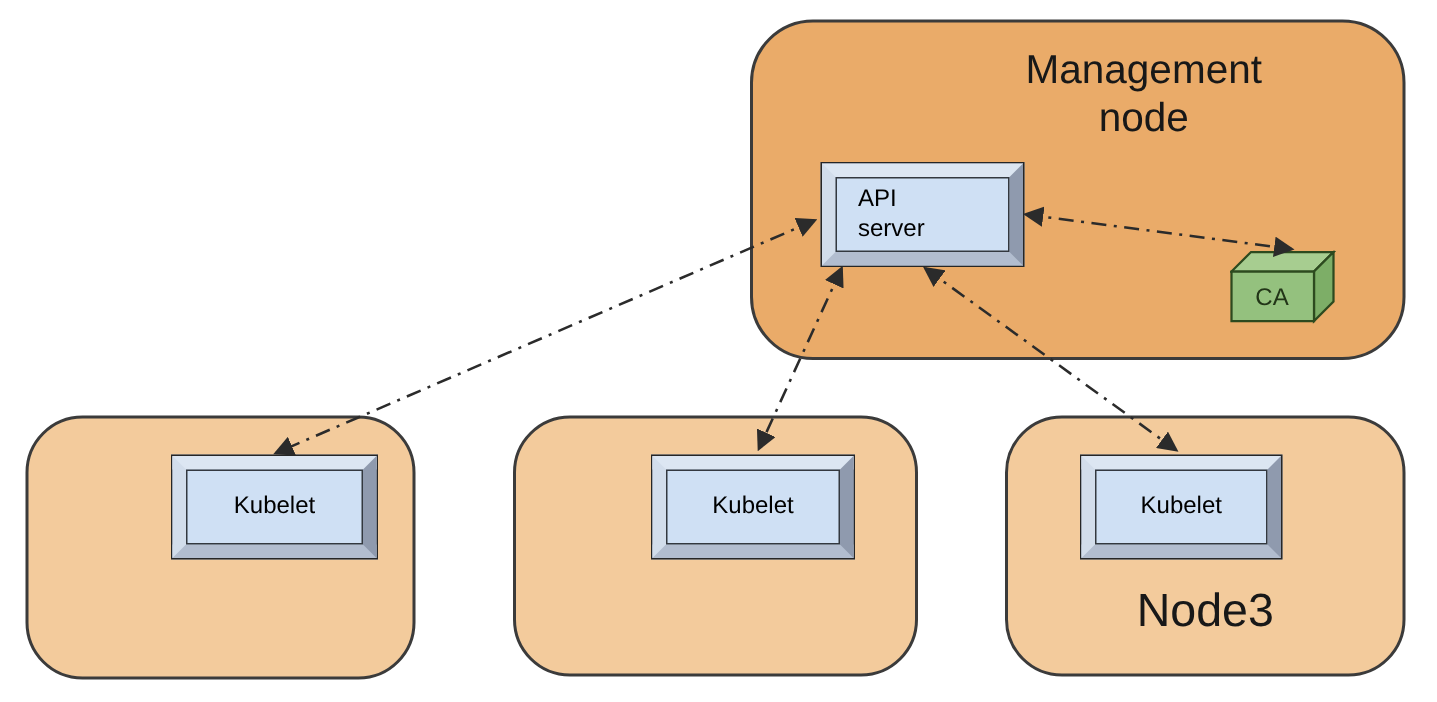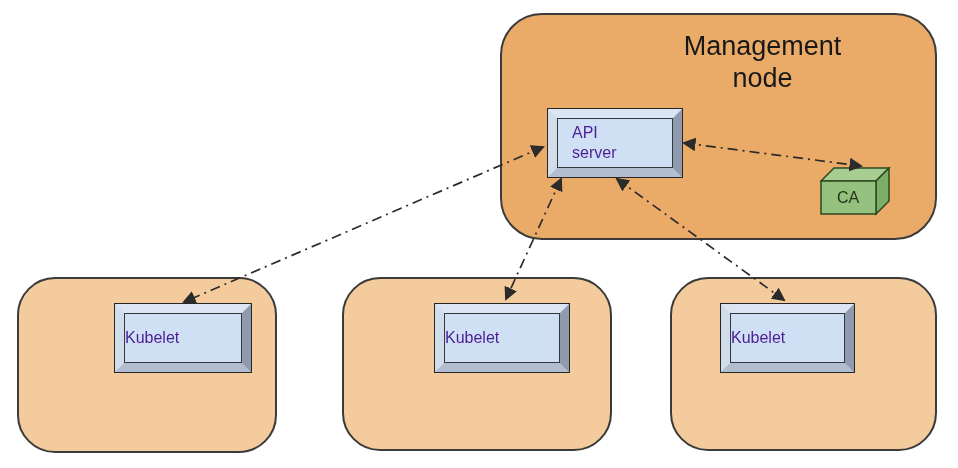--- a/index.html
+++ b/index.html
@@ -31,25 +31,25 @@
     position:absolute;border:1px solid #262626;background:#b3bdce;box-sizing:border-box;
   }
   .bevel-frame{
     position:absolute;inset:0;border-style:solid;border-width:9px;
     border-color:#dce6f2 #8f9aae #b2bdcf #d2ddeb; 
     box-sizing:border-box;
   }
   .bevel-face{
     position:absolute;inset:9px;background:#cfe0f4;border:1px solid #33383f;
     box-sizing:border-box;display:flex;align-items:center;
-    font-size:16px;color:#4c1d95;line-height:1.25;
+    font-size:16px;color:#000000;line-height:1.25;
   }
   .face-left{justify-content:flex-start;padding-left:14px;}
   .face-left > span{width:70px;}
-  .face-center{text-align:center;}
+  .face-center{justify-content:center;text-align:center;}
   .api-box{left:45px;top:93px;width:136px;height:70px;}   
   .kube1{left:95px;top:24px;width:138px;height:70px;}     
   .kube2{left:90px;top:24px;width:136px;height:70px;}     
   .kube3{left:48px;top:24px;width:135px;height:70px;}     
   
   .ca-svg{position:absolute;left:318px;top:152px;}        
   .ca-svg text{font-family:"Liberation Sans","DejaVu Sans",sans-serif;font-size:16px;fill:#223518;}
   
   .overlay{position:absolute;left:0;top:0;width:958px;height:468px;pointer-events:none;}
 </style>
@@ -96,20 +96,21 @@
     </div>
   </div>
 
   <div class="round-node worker node3">
     <div class="bevel-box kube3">
       <div class="bevel-frame"></div>
       <div class="bevel-face face-center">
         <span>Kubelet</span>
       </div>
     </div>
+    <div class="node-label">Node3</div>
   </div>
 
   <svg class="overlay" viewBox="0 0 958 468">
     <defs>
       <marker id="ah" viewBox="0 0 10 10" refX="8.5" refY="5" markerWidth="8" markerHeight="8" orient="auto-start-reverse">
         <path d="M0,0 L10,5 L0,10 z" fill="#2b2b2b"></path>
       </marker>
     </defs>
     <g stroke="#2b2b2b" stroke-width="1.7" fill="none" stroke-dasharray="10 5 2 5">
       <line x1="543" y1="147" x2="184" y2="302" marker-start="url(#ah)" marker-end="url(#ah)"></line>

